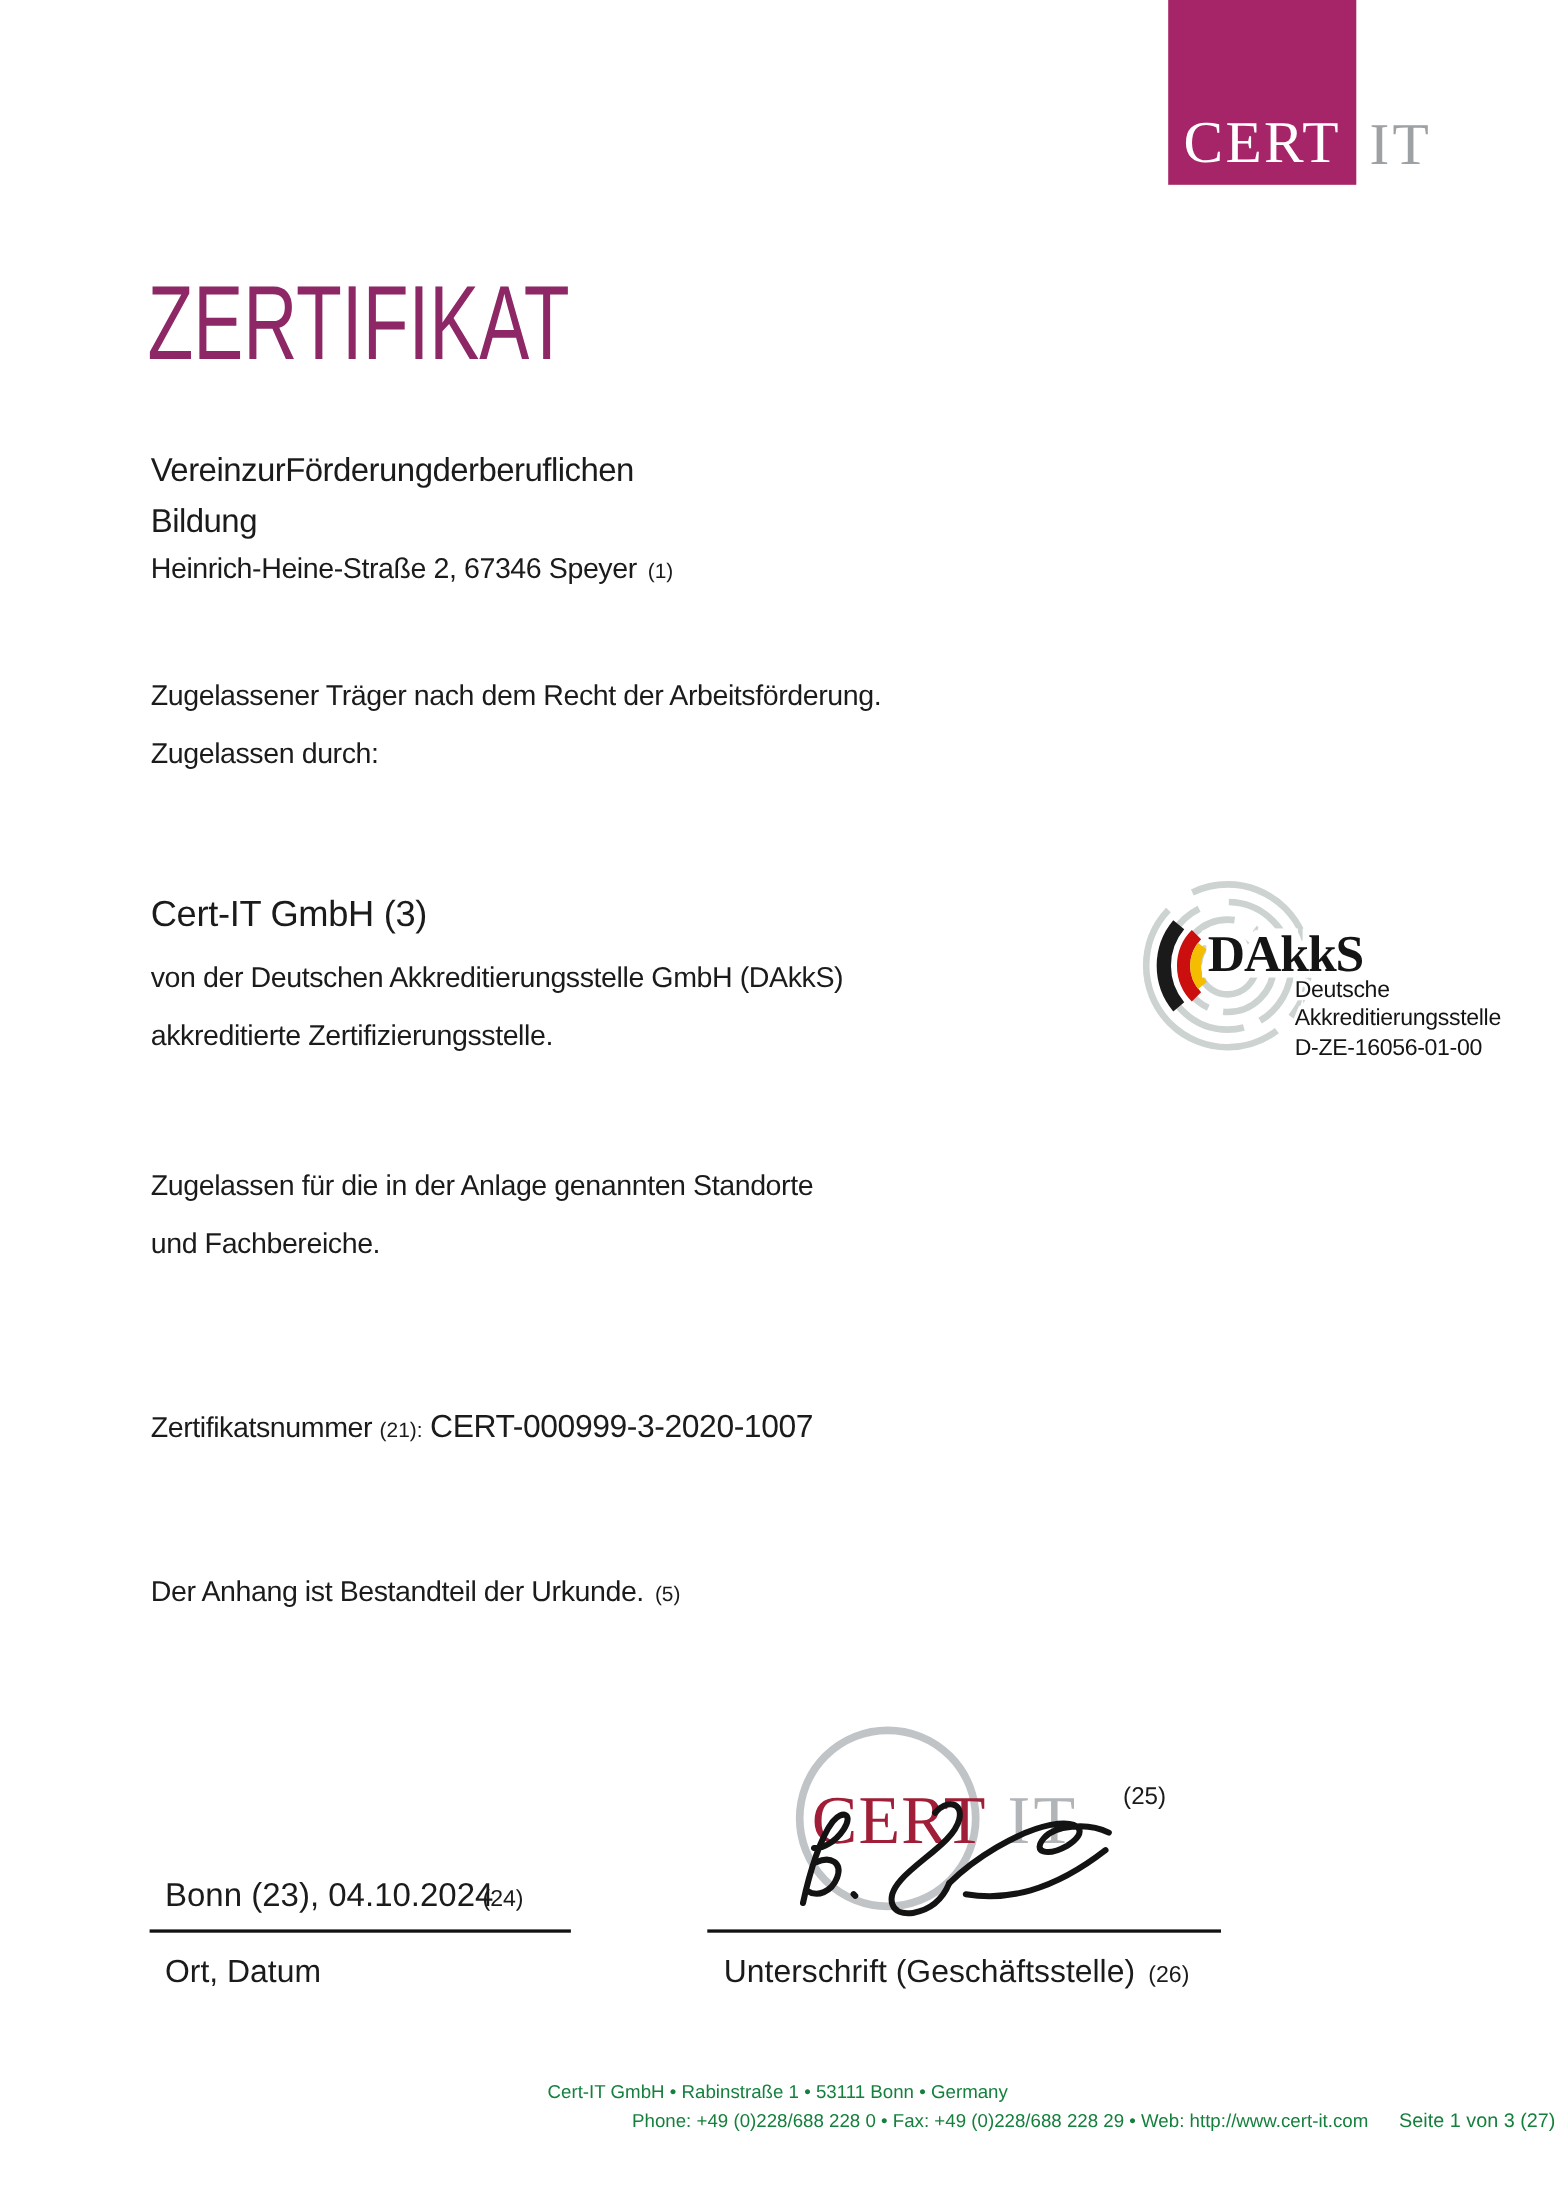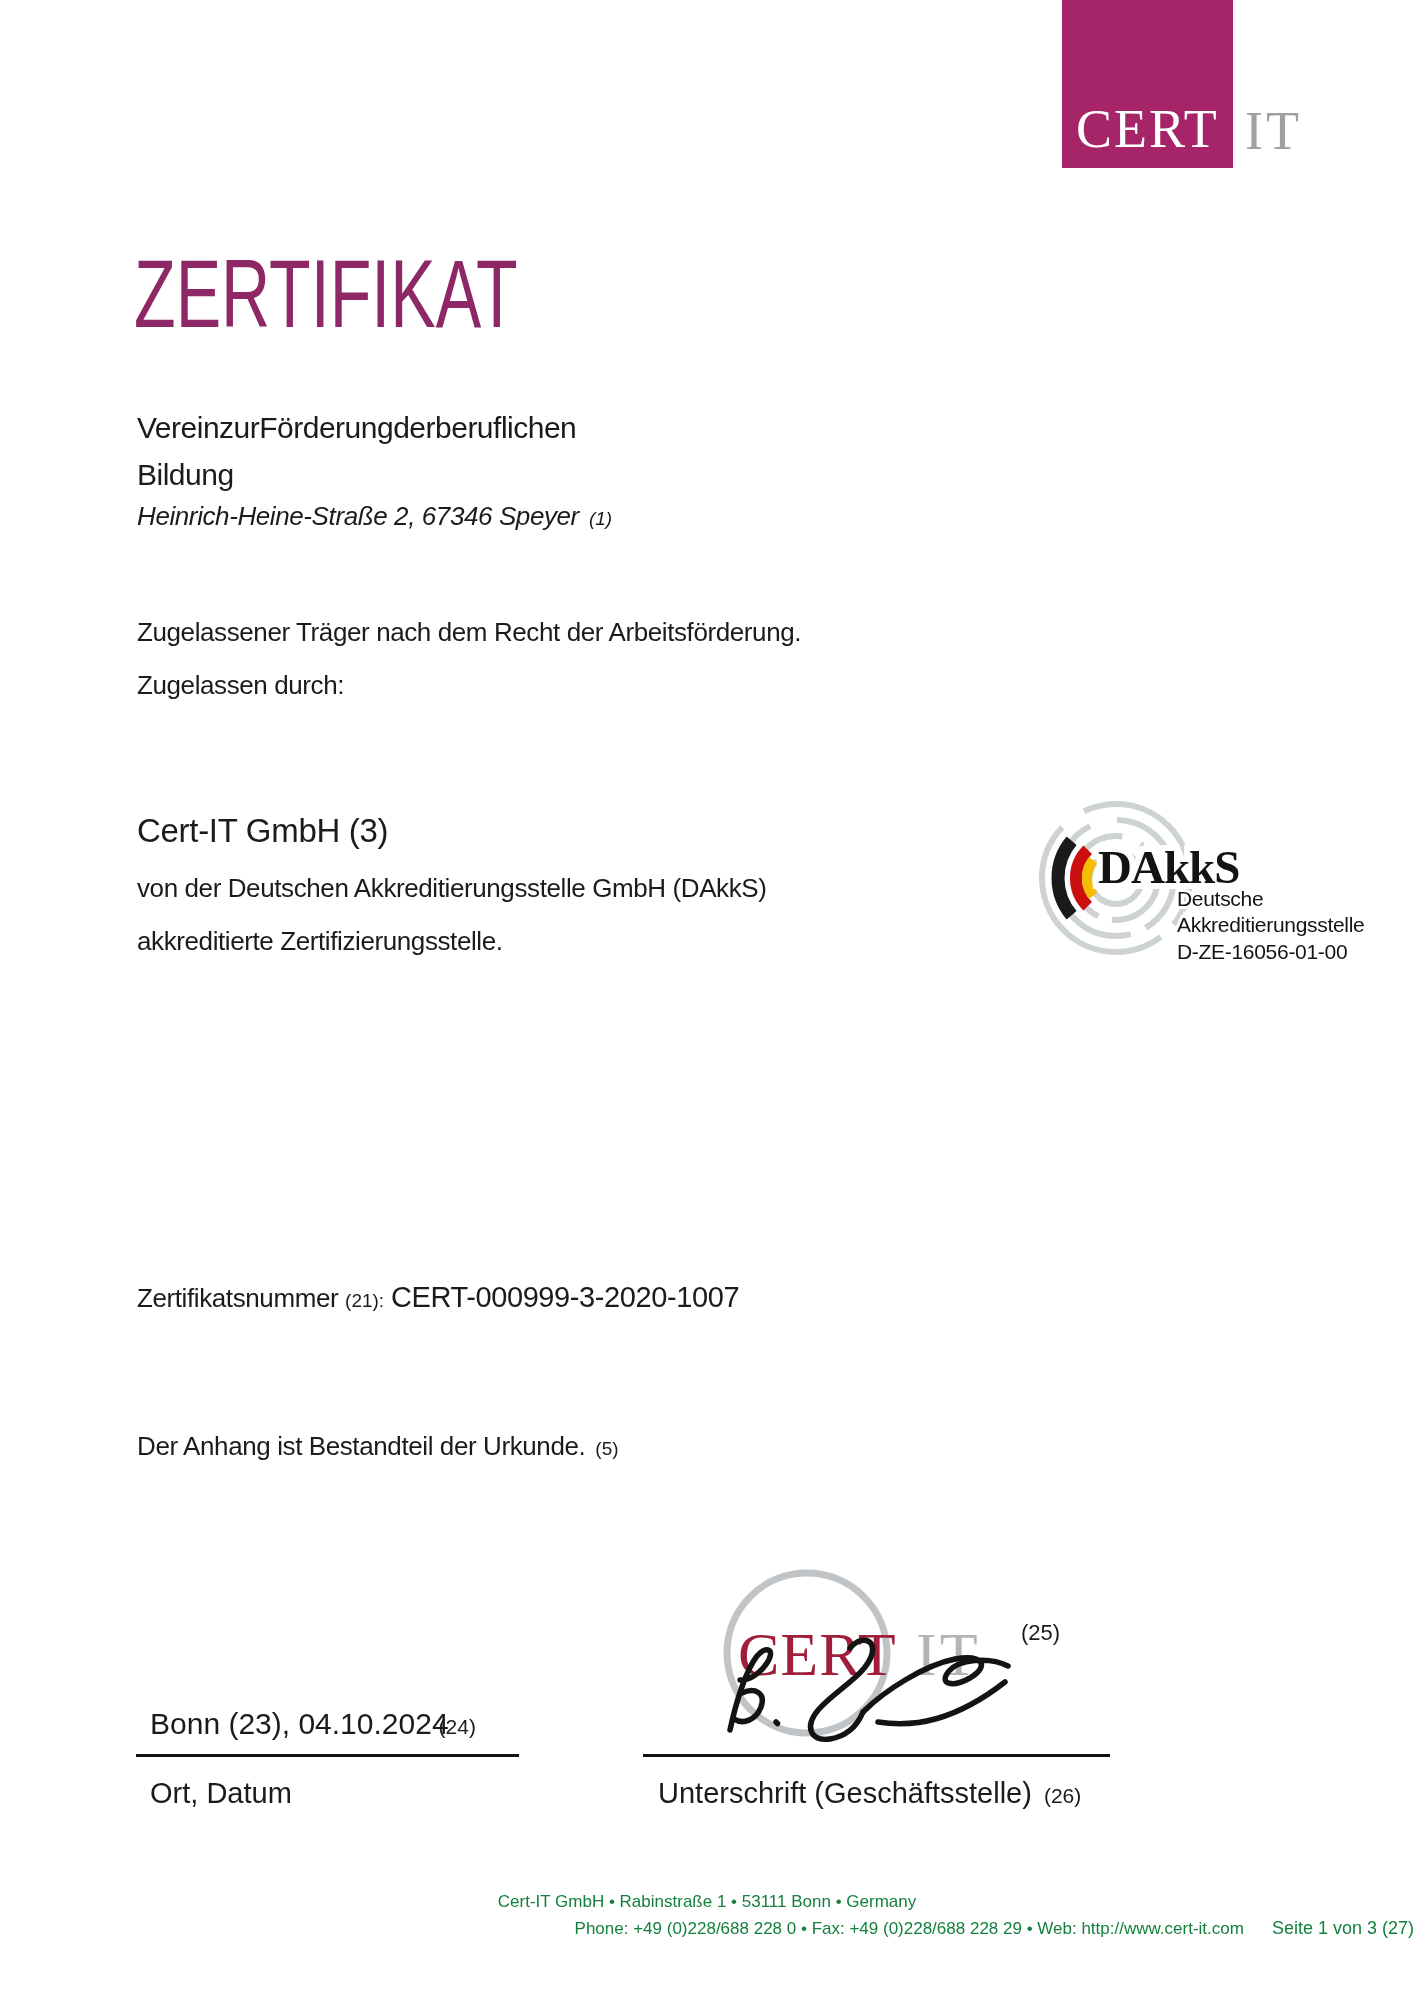--- a/index.html
+++ b/index.html
@@ -24,21 +24,21 @@
     color:var(--gray-it,#9ea1a4);letter-spacing:3px;
   }
   
   .title{
     left:134px;top:246px;font-size:96px;line-height:1;font-weight:400;
     color:var(--title,#8d2766);transform:scaleX(0.71);transform-origin:left top;
     white-space:nowrap;
   }
   
   .recipient-name{left:137px;top:404px;font-size:30px;line-height:47px;letter-spacing:-0.5px;}
-  .recipient-address{left:137px;top:501px;font-size:26px;letter-spacing:-0.4px;font-style:italic;}
+  .recipient-address{left:137px;top:501px;font-size:26px;letter-spacing:-0.4px;}
   .ref-small{font-size:19px;letter-spacing:0;}
   .ref-gap{margin-left:10px;}
   
   .body-text{font-size:26px;line-height:53px;letter-spacing:-0.4px;}
   .intro{left:137px;top:606px;}
   .issuer-name{left:137px;top:812px;font-size:33px;letter-spacing:-0.3px;}
   .issuer-desc{left:137px;top:862px;}
   .scope{left:137px;top:1051px;}
   .kv{left:137px;top:1224px;font-size:26px;letter-spacing:-0.4px;}
   .kv .value{font-size:29px;}
@@ -108,20 +108,24 @@
       <path d="M73.1,70.1 A29,29 0 0 0 73.1,105.9" stroke="#f4bd00" stroke-width="10"></path>
     </g>
     <text class="serif" x="78" y="93" font-size="47" font-weight="bold" fill="#141414" stroke="#ffffff" stroke-width="12" paint-order="stroke" letter-spacing="-1">DAkkS</text>
     <g font-size="21" fill="#141414" letter-spacing="-0.3" stroke="#ffffff" stroke-width="6" paint-order="stroke">
       <text x="157" y="116">Deutsche</text>
       <text x="157" y="142">Akkreditierungsstelle</text>
       <text x="157" y="169">D-ZE-16056-01-00</text>
     </g>
   </svg>
 
+  <div class="abs body-text scope">
+    <div>Zugelassen für die in der Anlage genannten Standorte</div>
+    <div>und Fachbereiche.</div>
+  </div>
 
 
   <div class="abs kv kv2">
     <span>Zertifikatsnummer</span>
     <span class="ref-small">(21):</span>
     <span class="value">CERT-000999-3-2020-1007</span>
   </div>
 
   <div class="abs annex">
     <span>Der Anhang ist Bestandteil der Urkunde.</span><span class="ref-small ref-gap">(5)</span>

